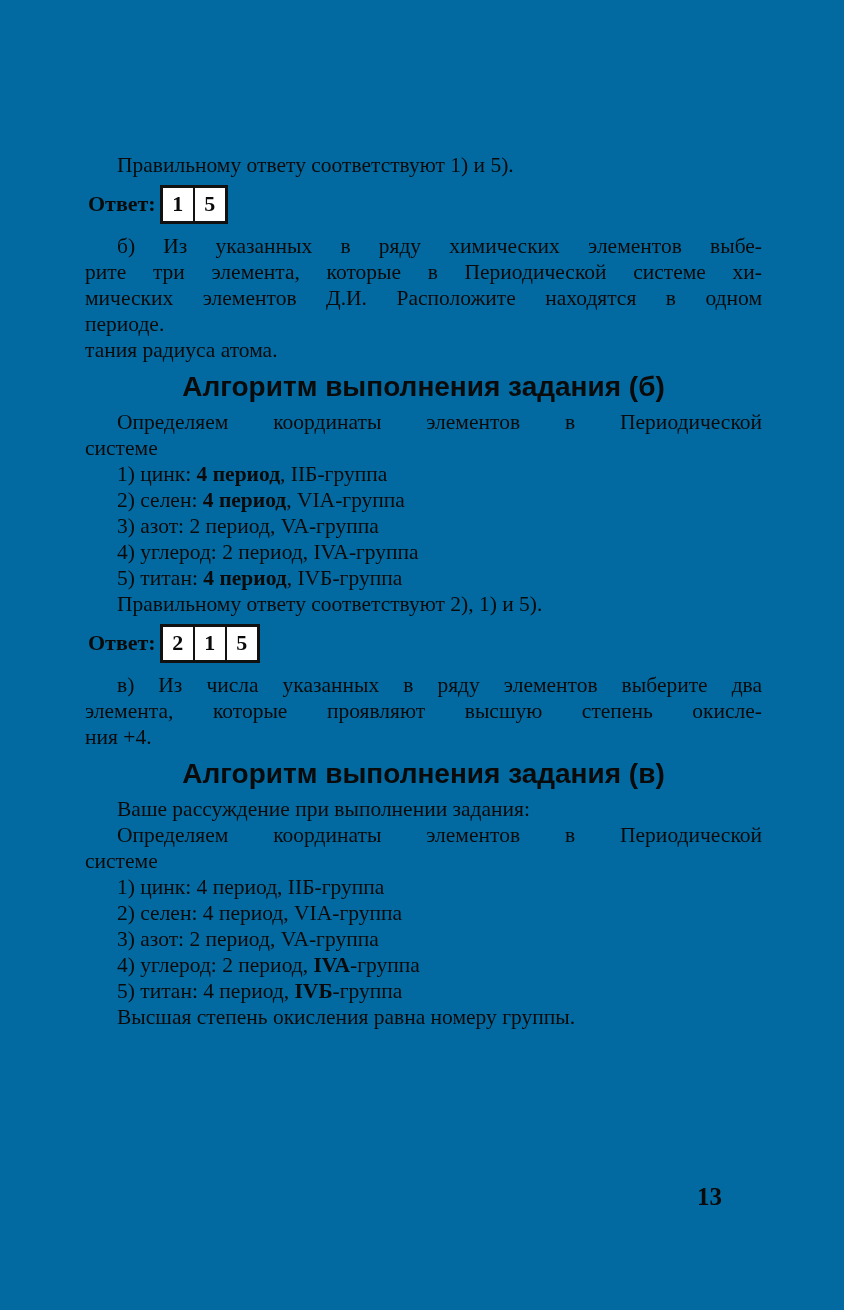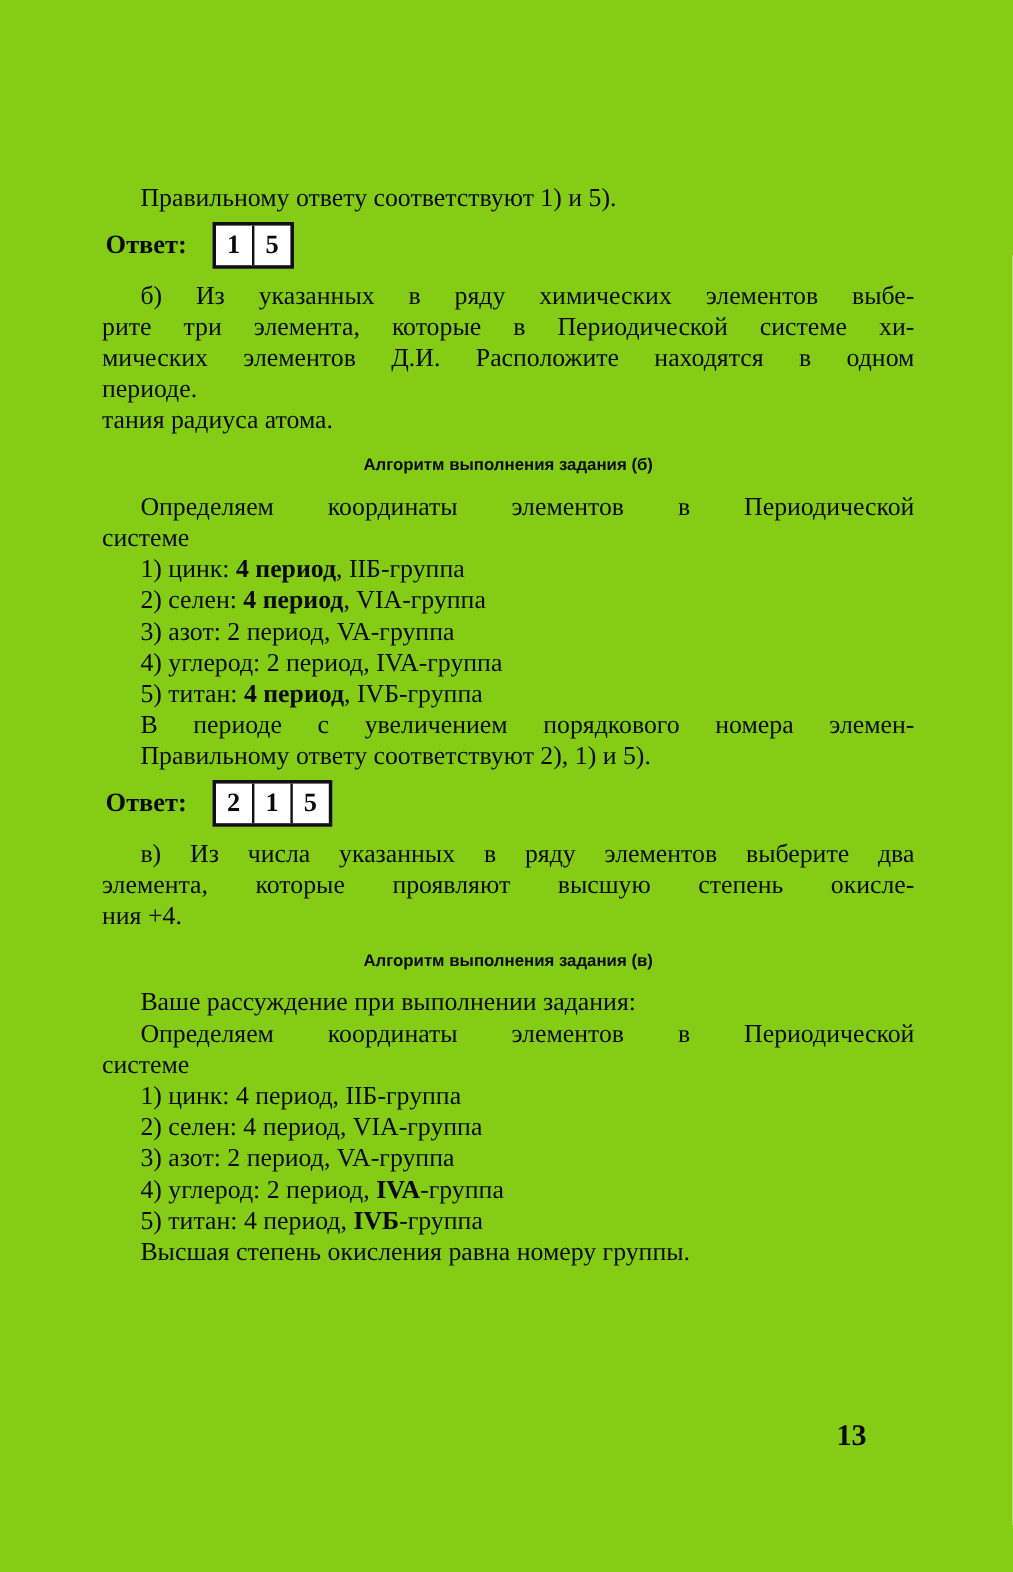--- a/index.html
+++ b/index.html
@@ -1,20 +1,20 @@
 <!DOCTYPE html>
 <html><head>
 <meta charset="utf-8">
 <style>
   html, body { margin: 0; padding: 0; background: #ffffff; }
   .page {
     position: relative;
     width: 844px;
     height: 1310px;
-    background: #84cc16;
+    background: #0369a1;
     font-family: "Liberation Serif", "DejaVu Serif", serif;
     font-size: 21.5px;
     line-height: 26px;
     color: #0a0a0a;
     overflow: hidden;
   }
   .content {
     position: absolute;
     left: 85px;
     top: 152px;
@@ -22,21 +22,21 @@
   }
   .line { white-space: nowrap; }
   .just { white-space: normal; text-align: justify; text-align-last: justify; }
   .ind { text-indent: 32px; }
   .item { padding-left: 32px; }
   b { font-weight: 700; }
 
   .answer-row {
     display: flex;
     align-items: center;
-    gap: 21px;
+    gap: 4px;
     margin: 6px 0 9px 3px;
     height: 40px;
   }
   .answer-label { font-weight: 700; font-size: 22px; }
   .answer-box {
     display: inline-flex;
     border: 3px solid #111;
     background: #fff;
   }
   .answer-cell {
@@ -47,21 +47,21 @@
     justify-content: center;
     font-weight: 700;
     font-size: 22px;
     border-right: 2px solid #111;
   }
   .answer-cell:last-child { border-right: none; }
 
   .alg-heading {
     font-family: "Liberation Sans", "DejaVu Sans", sans-serif;
     font-weight: 700;
-    font-size: 14px;
+    font-size: 28px;
     text-align: center;
     margin: 11px 0 9px 0;
   }
 
   .page-number {
     position: absolute;
     top: 1184px;
     right: 122px;
     font-weight: 700;
     font-size: 25px;
@@ -101,21 +101,20 @@
 
     <div>
       <div class="line item"><span>1) цинк: </span><b>4 период</b><span>, IIБ-группа</span></div>
       <div class="line item"><span>2) селен: </span><b>4 период</b><span>, VIA-группа</span></div>
       <div class="line item"><span>3) азот: 2 период, VA-группа</span><b></b><span></span></div>
       <div class="line item"><span>4) углерод: 2 период, IVA-группа</span><b></b><span></span></div>
       <div class="line item"><span>5) титан: </span><b>4 период</b><span>, IVБ-группа</span></div>
     </div>
 
     <div>
-      <div class="line just ind">В периоде с увеличением порядкового номера элемен-</div>
     </div>
     <div class="line ind">Правильному ответу соответствуют 2), 1) и 5).</div>
 
     <div class="answer-row">
       <span class="answer-label">Ответ:</span>
       <span class="answer-box">
         <span class="answer-cell">2</span>
         <span class="answer-cell">1</span>
         <span class="answer-cell">5</span>
       </span>

